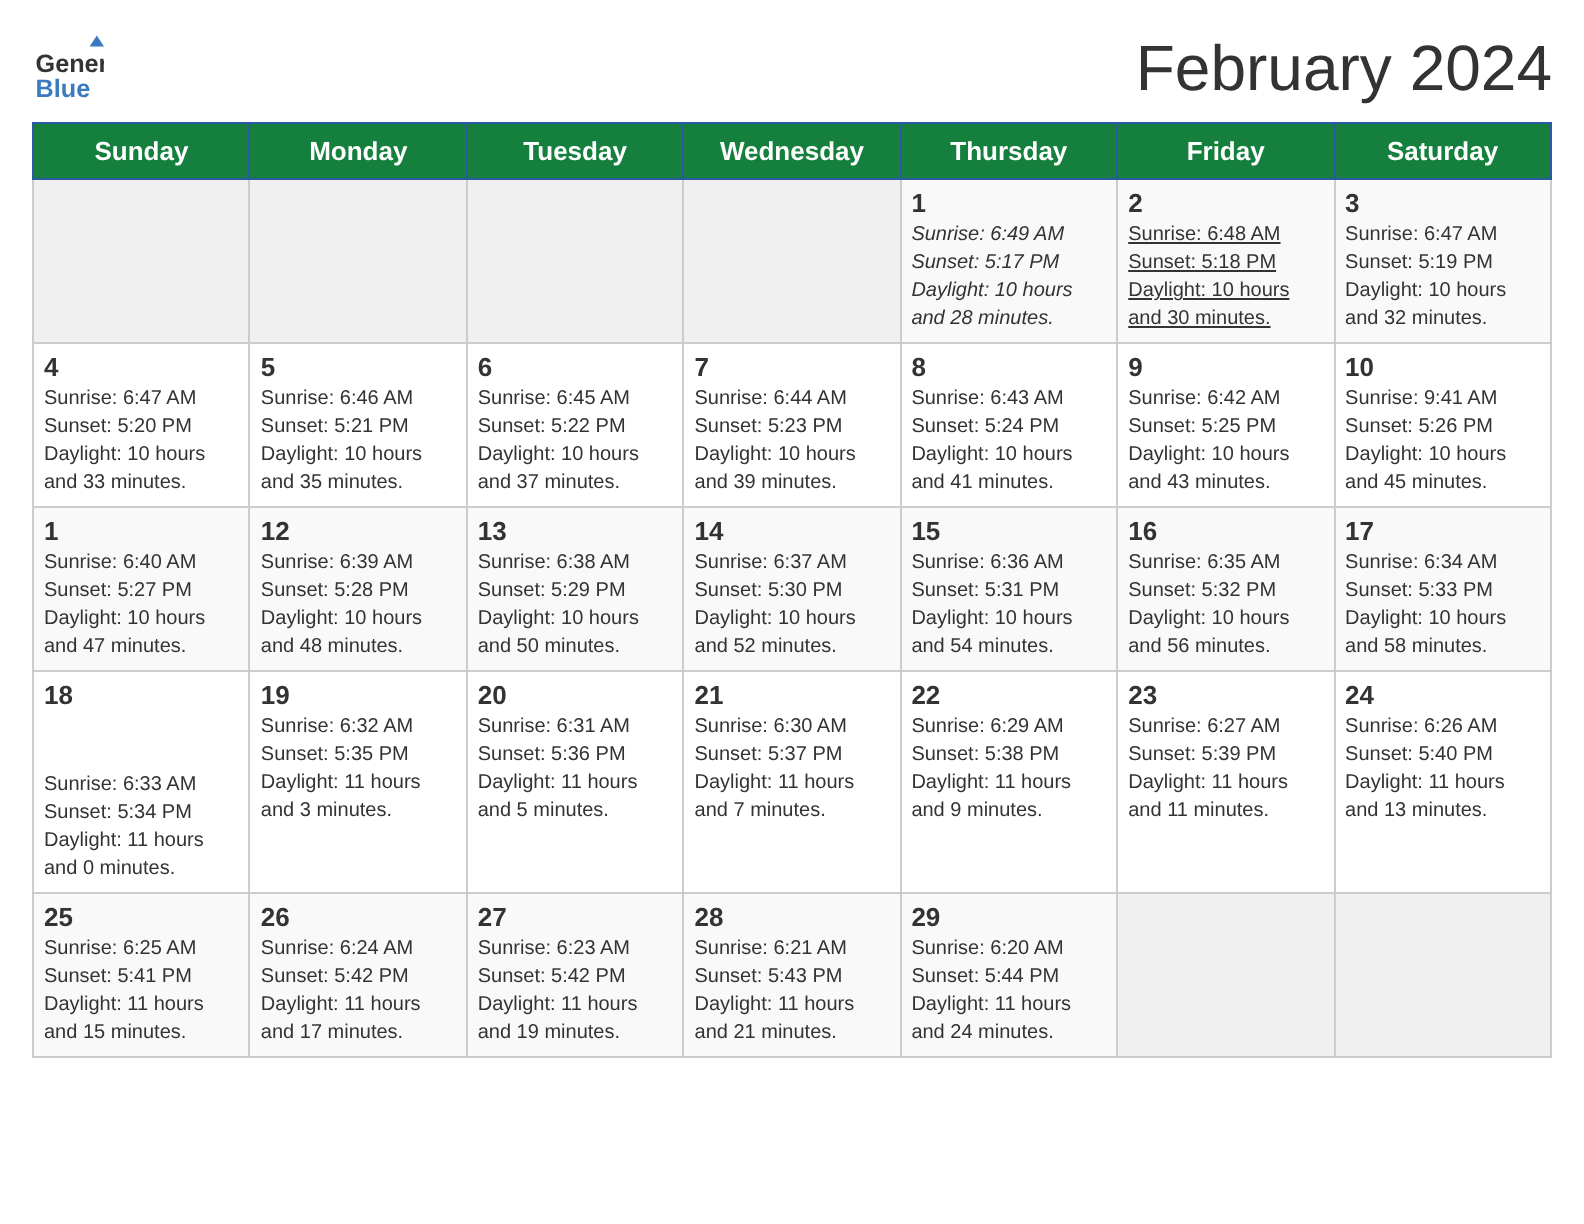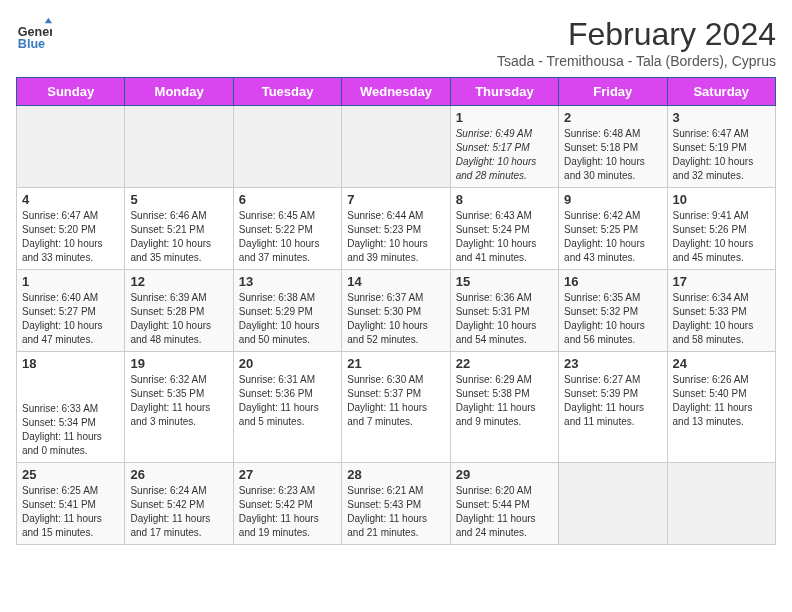--- a/index.html
+++ b/index.html
@@ -36,21 +36,21 @@
     .cal-subtitle {
       font-size: 14px;
       color: #555;
     }
     .calendar-table {
       width: 100%;
       border-collapse: collapse;
       border: 1px solid #ccc;
     }
     .calendar-table th {
-      background: #d946ef;
+      background: #15803d;
       color: #fff;
       text-align: center;
       font-size: 13px;
       font-weight: bold;
       padding: 6px 4px;
       border: 1px solid #2a5a9f;
     }
     .calendar-table td {
       vertical-align: top;
       border: 1px solid #ccc;
@@ -89,21 +89,20 @@
 <div class="header-area">
   <div class="logo">
     <svg class="logo-icon" viewBox="0 0 40 40">
       <text x="2" y="22" font-size="14" font-weight="bold" fill="#333">General</text>
       <text x="2" y="36" font-size="14" font-weight="bold" fill="#3a7abf">Blue</text>
       <polygon points="32,8 40,8 36,2" fill="#3a7abf"></polygon>
     </svg>
   </div>
   <div class="title-area">
     <div class="cal-title">February 2024</div>
-    <div class="cal-subtitle">Tsada - Tremithousa - Tala (Borders), Cyprus</div>
   </div>
 </div>
 
 <table class="calendar-table">
   <thead>
     <tr>
     <th>Sunday</th>
         <th>Monday</th>
         <th>Tuesday</th>
         <th>Wednesday</th>
@@ -120,21 +119,21 @@
         <td class="empty-cell"></td>
         <td>
           <div class="day-number">1</div>
           <div class="day-info" style="white-space: pre-line; font-style: italic;">Sunrise: 6:49 AM
 Sunset: 5:17 PM
 Daylight: 10 hours
 and 28 minutes.</div>
         </td>
         <td>
           <div class="day-number">2</div>
-          <div class="day-info" style="white-space: pre-line;">Sunrise: 6:48 AM
+          <div class="day-info" style="white-space: pre-line; text-decoration: underline;">Sunrise: 6:48 AM
 Sunset: 5:18 PM
 Daylight: 10 hours
 and 30 minutes.</div>
         </td>
         <td>
           <div class="day-number">3</div>
           <div class="day-info" style="white-space: pre-line;">Sunrise: 6:47 AM
 Sunset: 5:19 PM
 Daylight: 10 hours
 and 32 minutes.</div>

